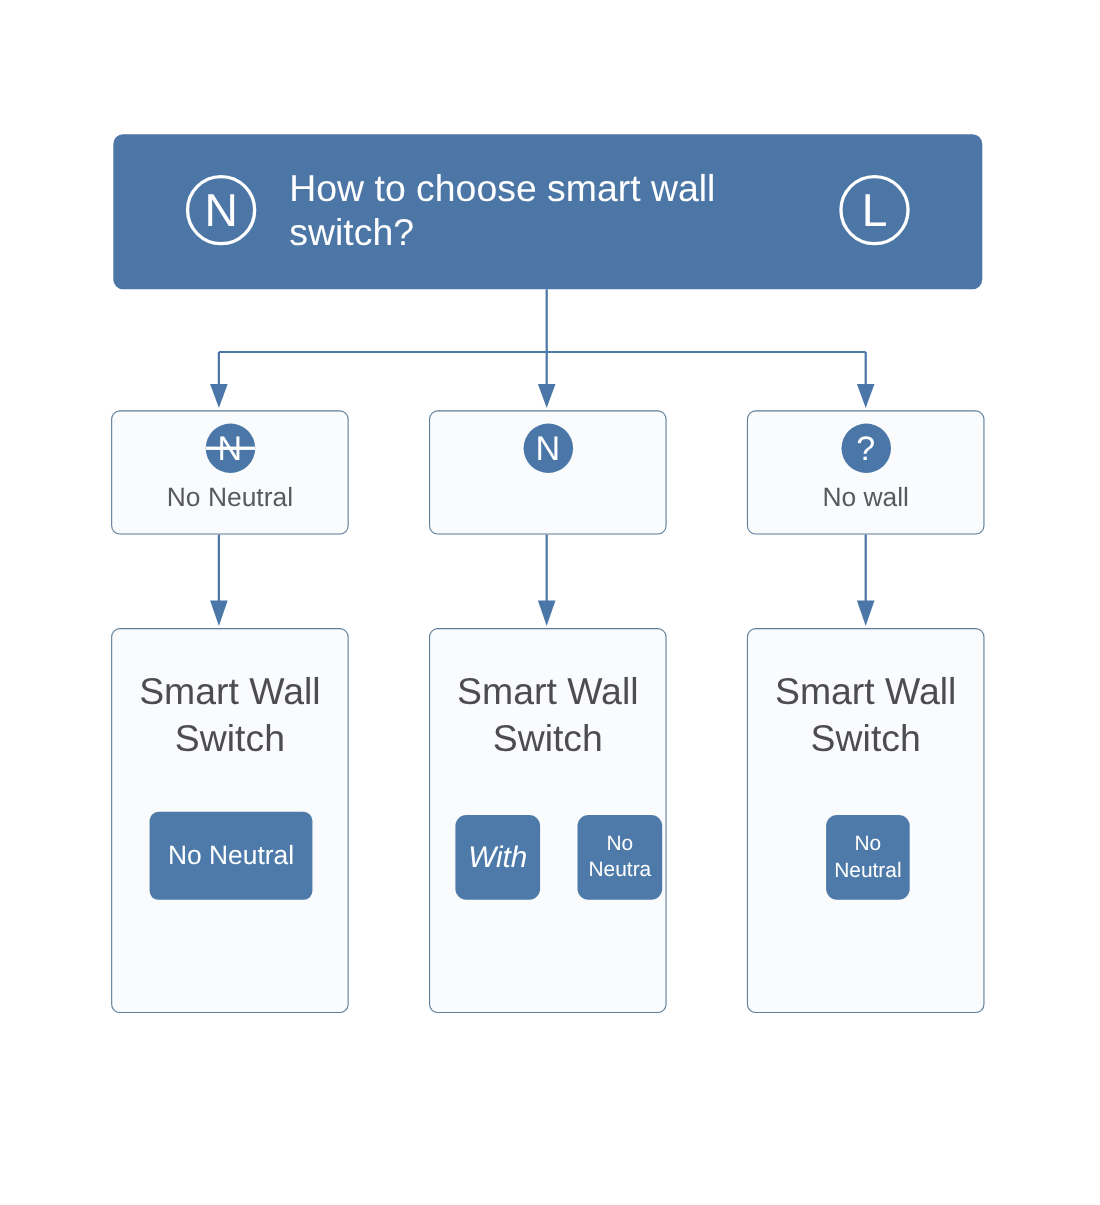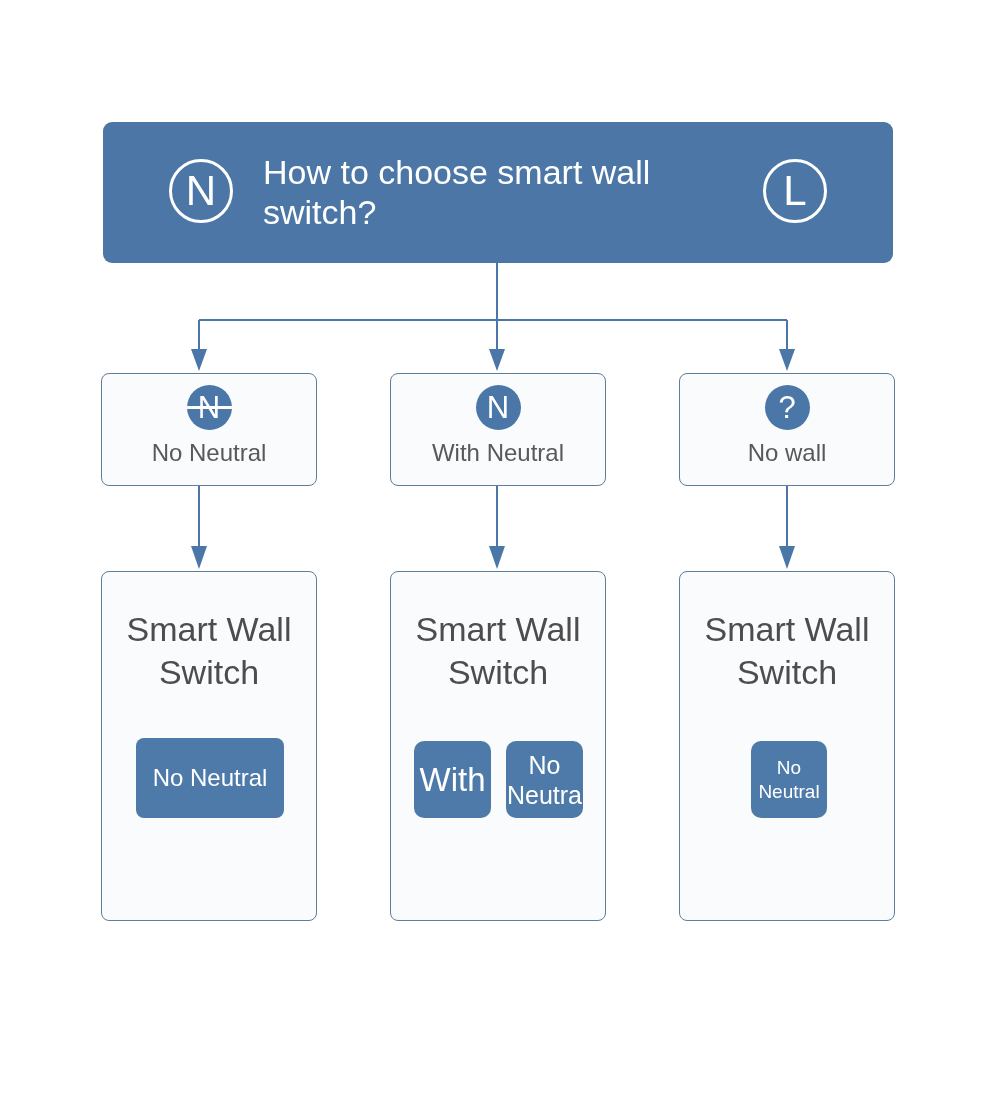--- a/index.html
+++ b/index.html
@@ -119,22 +119,22 @@
     left: 34px; top: 166px;
     width: 148px; height: 80px;
     border-radius: 8px;
     font-size: 24px;
   }
   .btn-sq {
     top: 169px;
     width: 77px; height: 77px;
     border-radius: 10px;
   }
-  .btn-with   { left: 23px;  font-size: 33px; }
-  .btn-trunc  { left: 115px; font-size: 25px; line-height: 1.2; }
+  .btn-with   { left: 23px;  font-size: 27px; font-style: italic; }
+  .btn-trunc  { left: 134px; font-size: 19px; line-height: 1.2; }
   .btn-small  {
     left: 71px; top: 169px;
     width: 76px; height: 77px;
     border-radius: 10px;
     font-size: 19px; line-height: 1.25;
   }
 </style>
 </head>
 <body>
 
@@ -176,21 +176,20 @@
       <span>N</span>
       <span class="strike"></span>
     </div>
     <div class="cond-label">No Neutral</div>
   </div>
 
   <div class="cond-box cond-2">
     <div class="cond-icon">
       <span>N</span>
     </div>
-    <div class="cond-label">With Neutral</div>
   </div>
 
   <div class="cond-box cond-3">
     <div class="cond-icon">
       <span>?</span>
     </div>
     <div class="cond-label">No wall</div>
   </div>
 
   <div class="result-box res-1">

